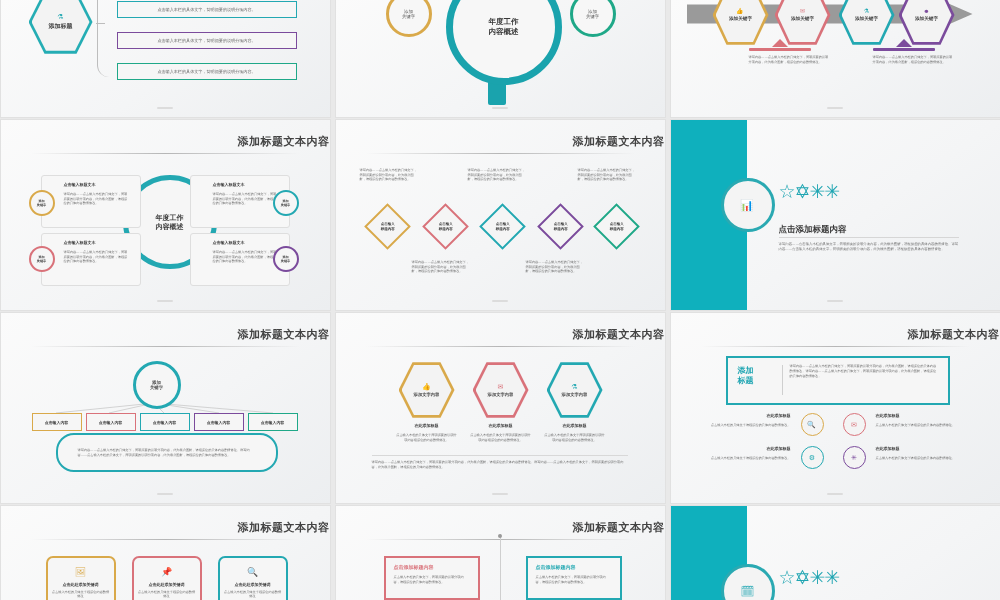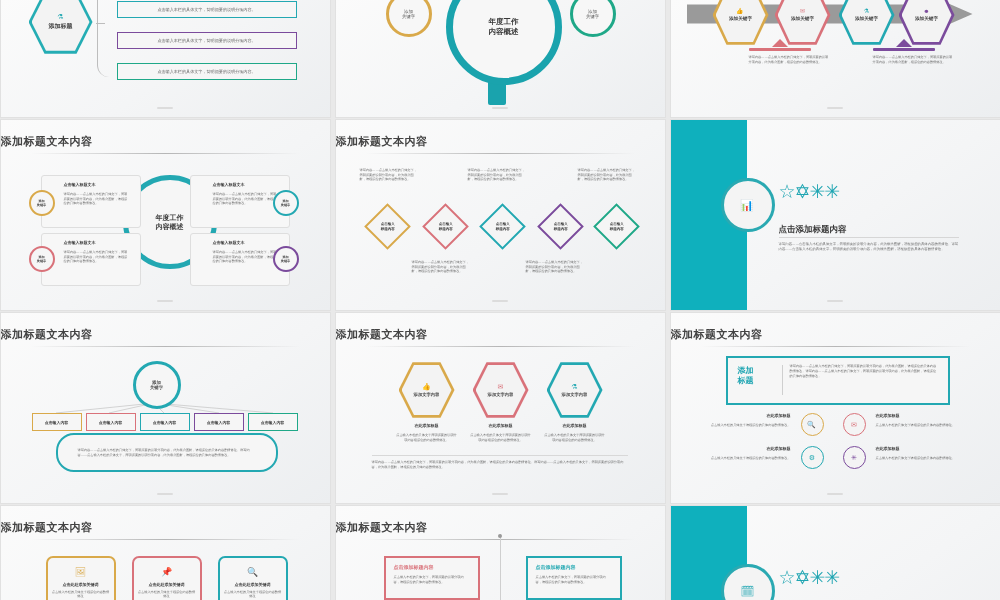--- a/index.html
+++ b/index.html
@@ -26,21 +26,21 @@
     background:linear-gradient(145deg,#fbfbfb 0%,#f4f5f6 55%,#eceef0 100%);
     box-shadow:0 0 0 1px rgba(0,0,0,.03);
   }
   
   .slide.crop-top > .canvas{ position:absolute; left:0; bottom:0; width:329px; height:190px; }
   .slide.crop-bottom > .canvas{ position:absolute; left:0; top:0; width:329px; height:190px; }
   .canvas{ position:relative; width:329px; height:190px; }
 
   
   .sld-title{
-    position:absolute;top:14px;left:0;width:100%;text-align:left;
+    position:absolute;top:14px;left:0;width:100%;text-align:right;
     font-size:11px;font-weight:bold;color:#434343;letter-spacing:.5px;
   }
   .sld-rule{
     position:absolute;top:33px;left:30px;width:269px;height:1px;
     background:linear-gradient(to right,rgba(170,170,170,0),rgba(160,160,160,.75),rgba(170,170,170,0));
   }
   .pagedot{
     position:absolute;bottom:8px;left:50%;transform:translateX(-50%);
     width:16px;height:2px;background:#dcdcdc;border-radius:1px;
   }

